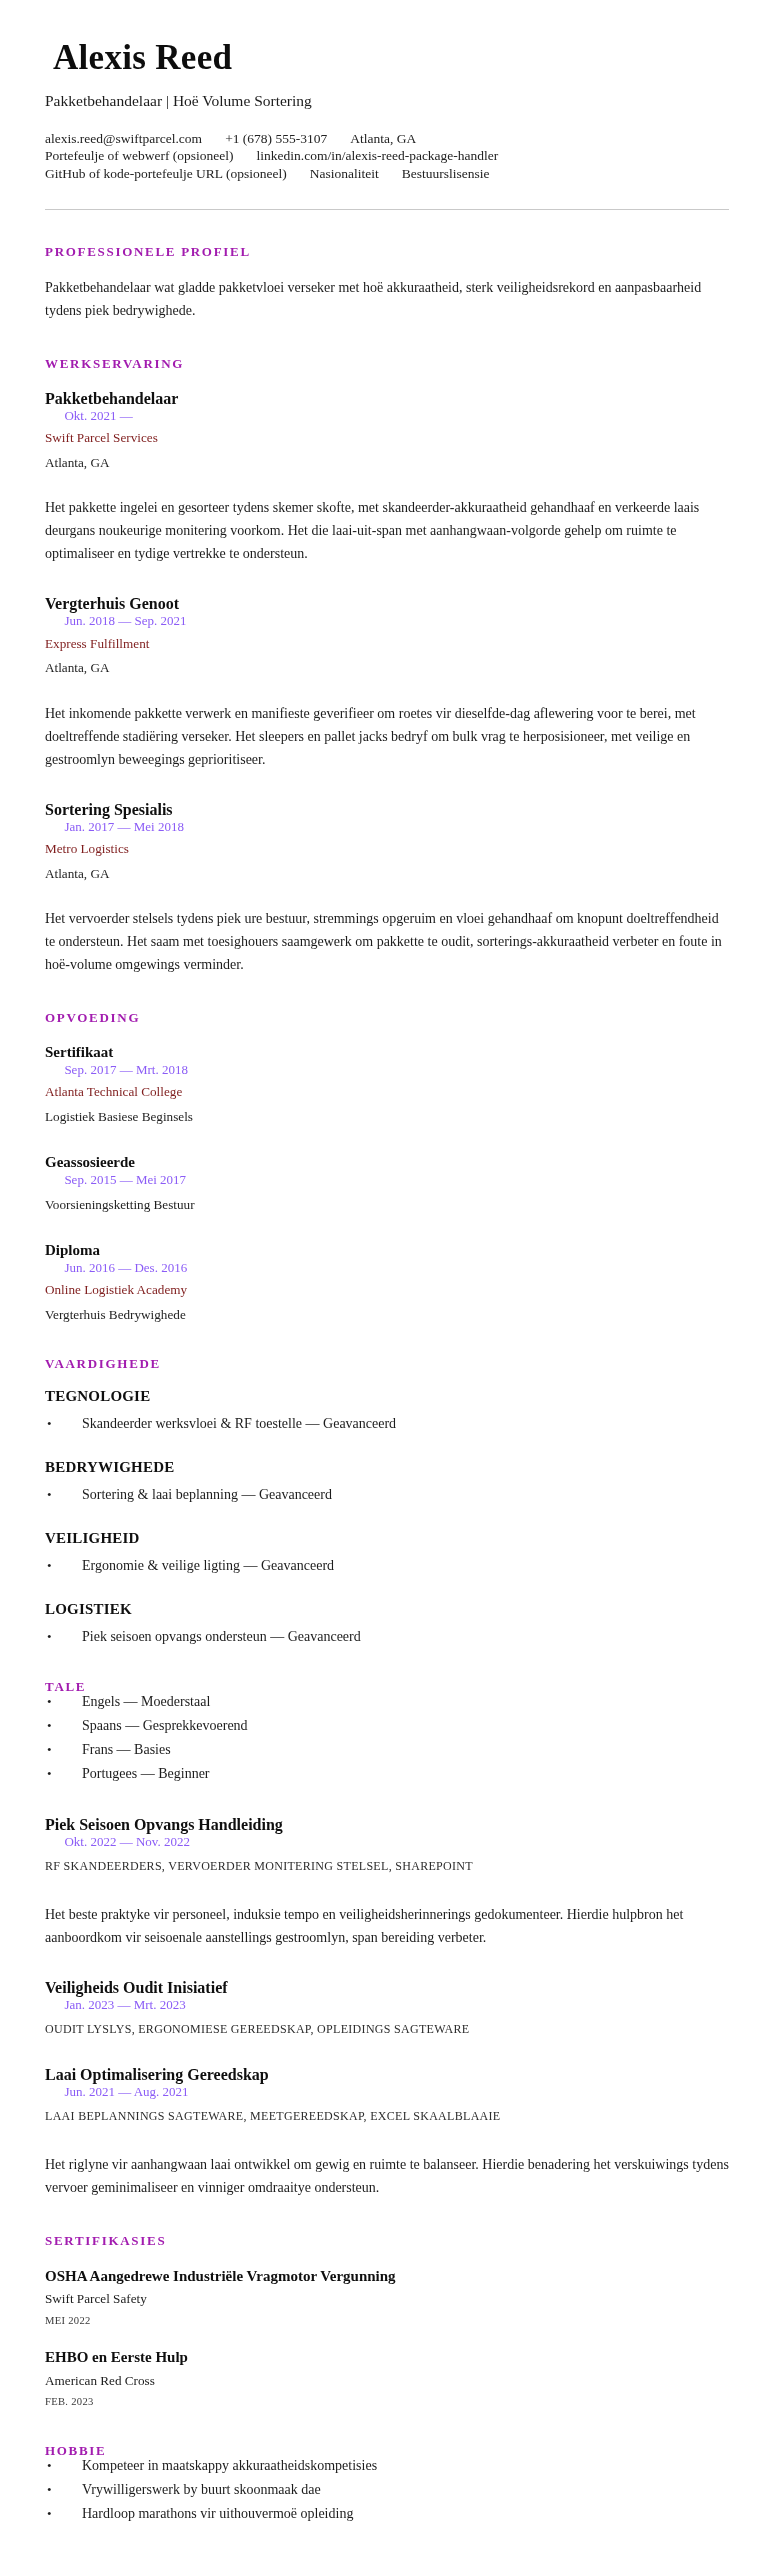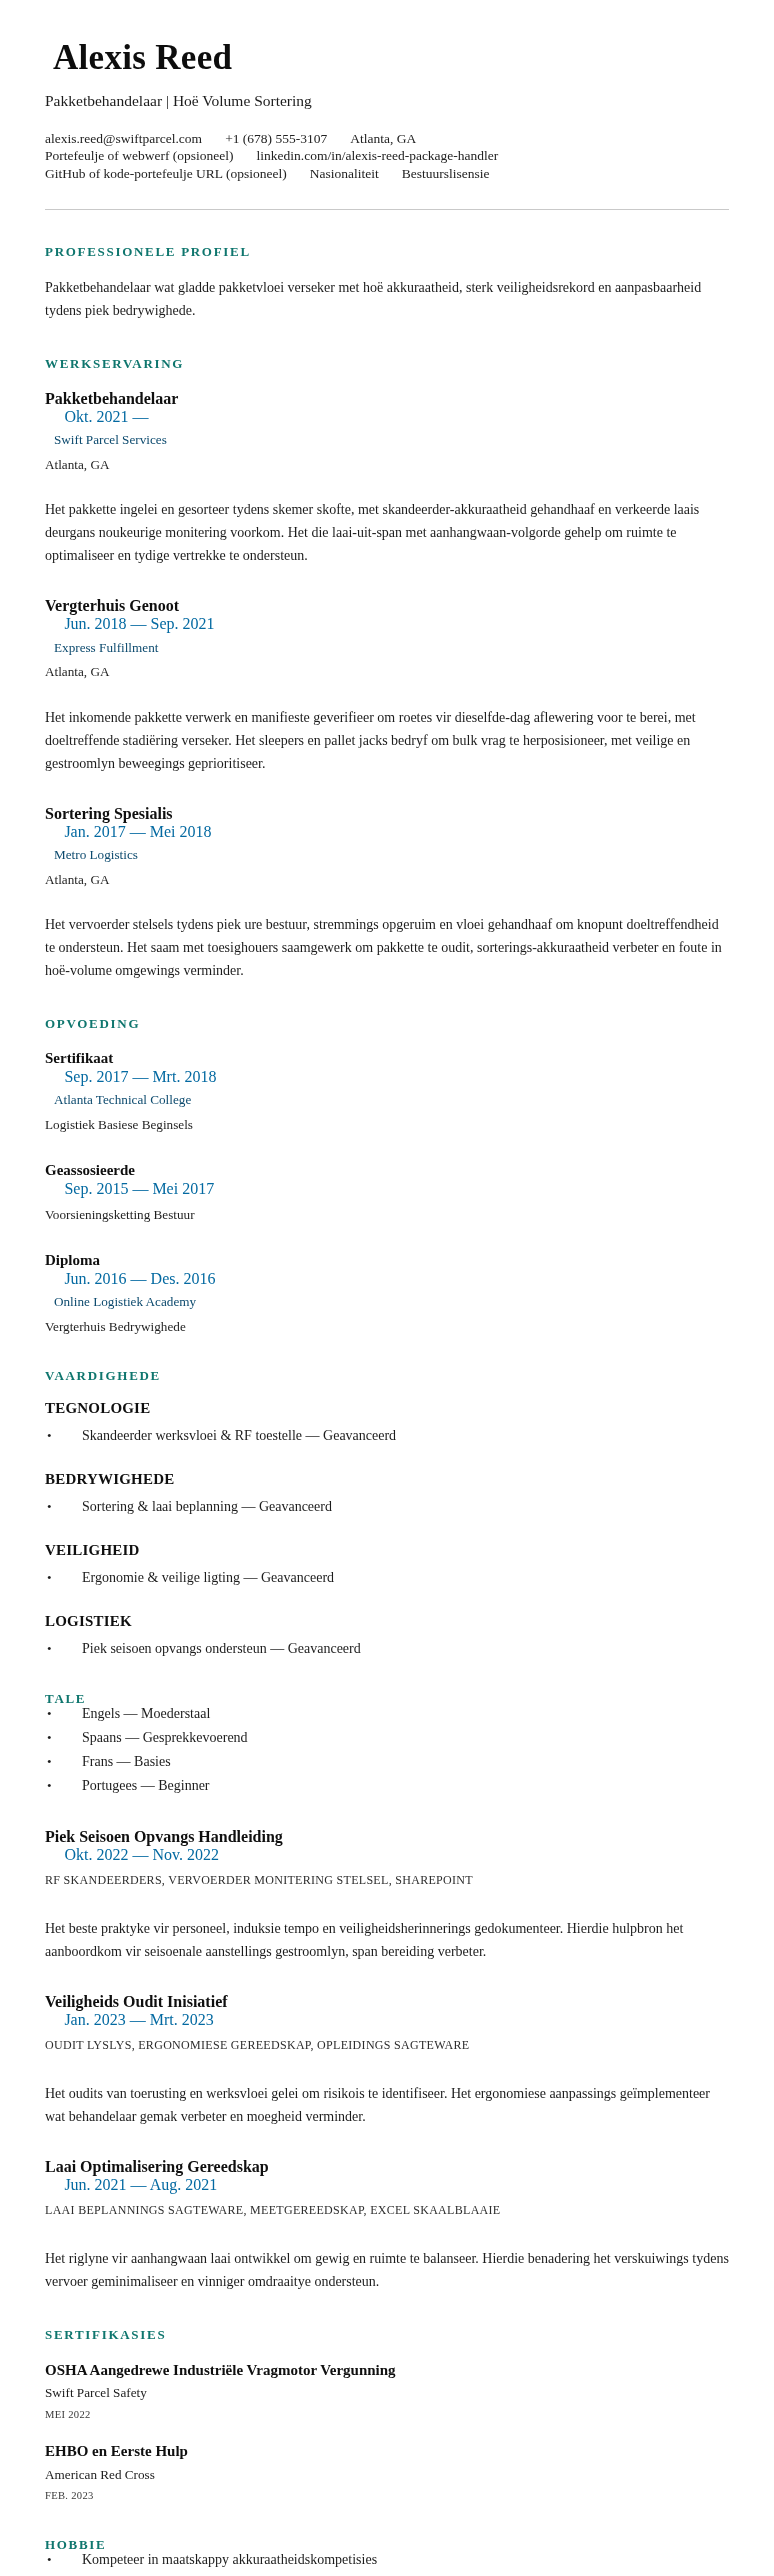--- a/index.html
+++ b/index.html
@@ -49,21 +49,21 @@
     margin: 28px 0 0 0;
   }
 
   
   .section { margin-top: 34px; }
   .section-heading {
     font-size: 13px;
     line-height: 15.5px;
     font-weight: 700;
     letter-spacing: 1.7px;
-    color: #0f766e;
+    color: #a21caf;
     margin: 0;
   }
 
   .profile-text {
     font-size: 14px;
     line-height: 23px;
     margin-top: 16px;
     max-width: 687px;
   }
 
@@ -77,32 +77,31 @@
     flex-direction: column;
   }
   .entry-title {
     font-size: 16px;
     line-height: 18px;
     font-weight: 700;
     color: #0f0f0f;
   }
   .edu-title, .cert-title { font-size: 15px; line-height: 17.4px; }
   .entry-date {
-    font-size: 16px;
-    color: #0369a1;
+    font-size: 13px;
+    color: #8b5cf6;
     white-space: nowrap;
     padding-left: 19.4px;
     text-align: center;
   }
   .entry-company {
     font-size: 13.2px;
     line-height: 15.5px;
     margin-top: 6.5px;
-    color: #0c4a6e;
-    margin-left: 9px;
+    color: #7f1d1d;
   }
   .entry-location, .entry-field {
     font-size: 13.2px;
     line-height: 15.5px;
     margin-top: 9px;
     color: #1e1e1e;
   }
   .entry-desc {
     font-size: 14px;
     line-height: 23px;
@@ -316,21 +315,20 @@
       <div class="entry-tools">RF SKANDEERDERS, VERVOERDER MONITERING STELSEL, SHAREPOINT</div>
       <p class="entry-desc proj-desc">Het beste praktyke vir personeel, induksie tempo en veiligheidsherinnerings gedokumenteer. Hierdie hulpbron het aanboordkom vir seisoenale aanstellings gestroomlyn, span bereiding verbeter.</p>
     </div>
 
     <div class="entry">
       <div class="entry-head">
         <span class="entry-title">Veiligheids Oudit Inisiatief</span>
         <span class="entry-date">Jan. 2023 — Mrt. 2023</span>
       </div>
       <div class="entry-tools">OUDIT LYSLYS, ERGONOMIESE GEREEDSKAP, OPLEIDINGS SAGTEWARE</div>
-      <p class="entry-desc proj-desc">Het oudits van toerusting en werksvloei gelei om risikois te identifiseer. Het ergonomiese aanpassings geïmplementeer wat behandelaar gemak verbeter en moegheid verminder.</p>
     </div>
 
     <div class="entry">
       <div class="entry-head">
         <span class="entry-title">Laai Optimalisering Gereedskap</span>
         <span class="entry-date">Jun. 2021 — Aug. 2021</span>
       </div>
       <div class="entry-tools">LAAI BEPLANNINGS SAGTEWARE, MEETGEREEDSKAP, EXCEL SKAALBLAAIE</div>
       <p class="entry-desc proj-desc">Het riglyne vir aanhangwaan laai ontwikkel om gewig en ruimte te balanseer. Hierdie benadering het verskuiwings tydens vervoer geminimaliseer en vinniger omdraaitye ondersteun.</p>
     </div>

